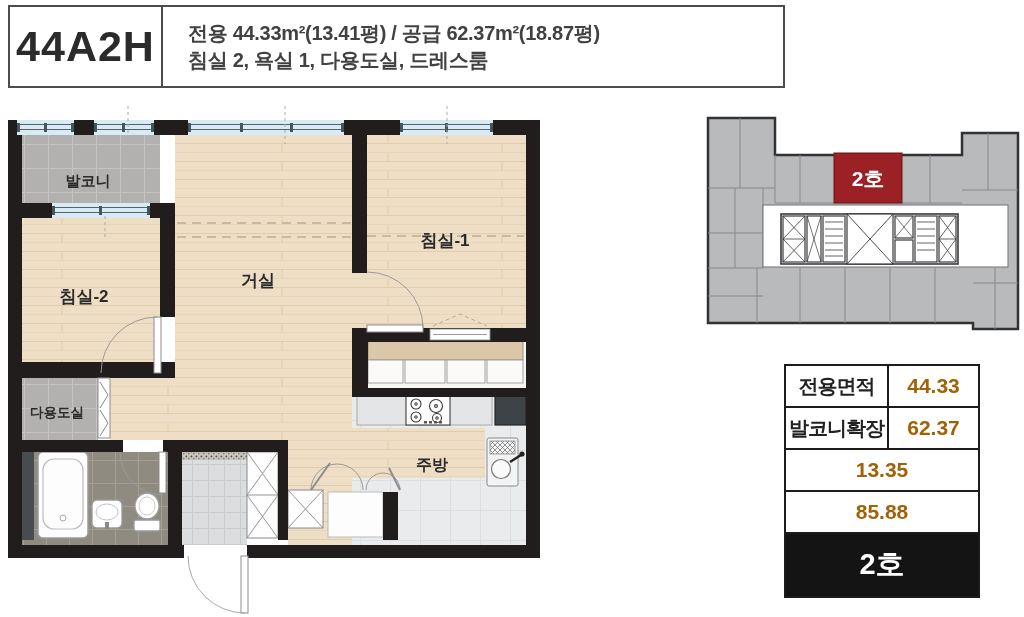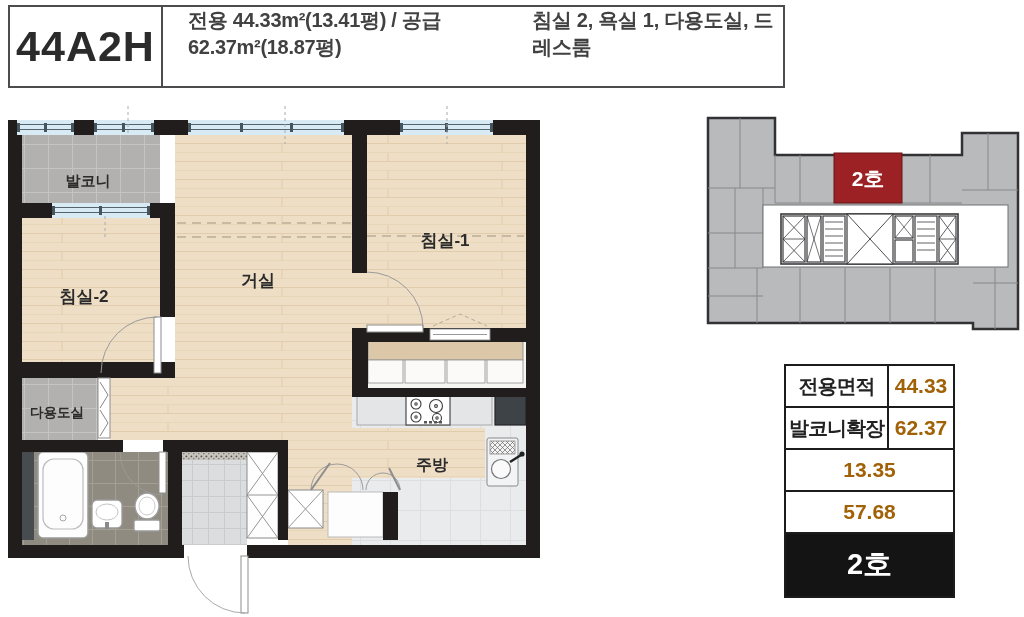--- a/index.html
+++ b/index.html
@@ -11,30 +11,30 @@
   .header-box{
     position:absolute;left:8px;top:5px;width:777px;height:83px;
     border:2px solid #4c4c4e;box-sizing:border-box;display:flex;background:#fff;
   }
   .unit-code{
     width:153px;display:flex;align-items:center;justify-content:center;
     font-size:43px;font-weight:800;color:#2b2b2b;letter-spacing:1px;
     border-right:2px solid #4c4c4e;box-sizing:border-box;
   }
   .spec{
-    flex:1;display:flex;flex-direction:row;justify-content:center;
+    flex:1;display:flex;flex-direction:column;justify-content:center;
     padding-left:25px;color:#414141;font-weight:700;font-size:20px;line-height:27px;
     letter-spacing:-0.3px;
   }
   
   .plan-svg{position:absolute;left:0;top:0;}
   .plan-svg text{font-family:"Liberation Sans","DejaVu Sans",sans-serif;font-weight:700;fill:#2b2b2b;}
   
   .area-table{
-    position:absolute;left:784px;top:364px;width:171px;
+    position:absolute;left:784px;top:364px;width:196px;
     border:2px solid #1c1c1c;box-sizing:border-box;background:#fff;
   }
   .art-row{display:flex;height:40px;border-bottom:2px solid #1c1c1c;}
   .art-label{
     width:103px;border-right:2px solid #1c1c1c;box-sizing:border-box;
     display:flex;align-items:center;justify-content:center;
     font-size:20px;font-weight:700;color:#222;letter-spacing:-1px;
   }
   .art-value{
     flex:1;display:flex;align-items:center;justify-content:center;
@@ -311,18 +311,18 @@
       <div class="art-value">44.33</div>
     </div>
     <div class="art-row">
       <div class="art-label">발코니확장</div>
       <div class="art-value">62.37</div>
     </div>
     <div class="art-row">
       <div class="art-value">13.35</div>
     </div>
     <div class="art-row">
-      <div class="art-value">57.68</div>
+      <div class="art-value">85.88</div>
     </div>
     <div class="art-footer">2호</div>
   </div>
 
 </div>
 
 </body></html>

